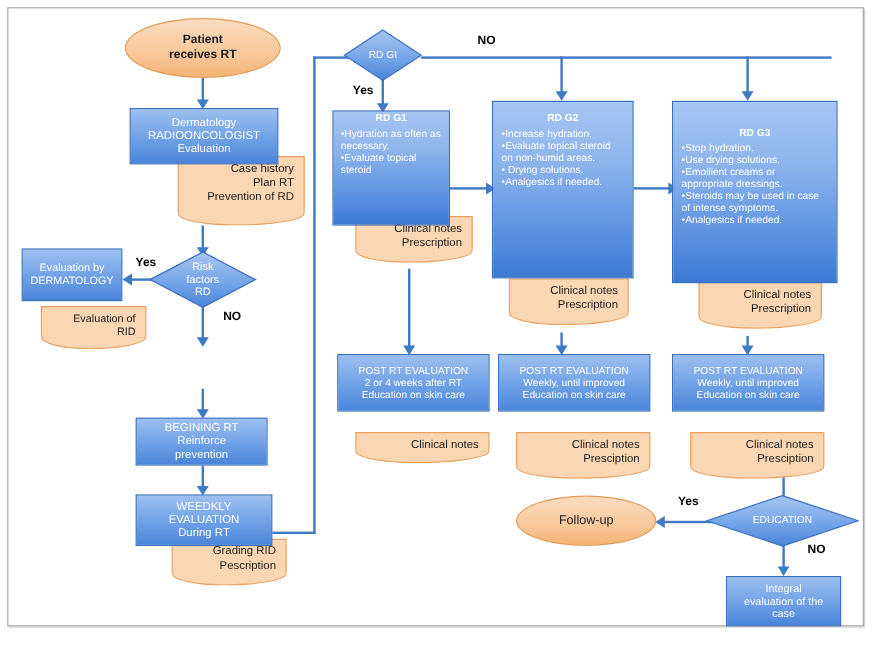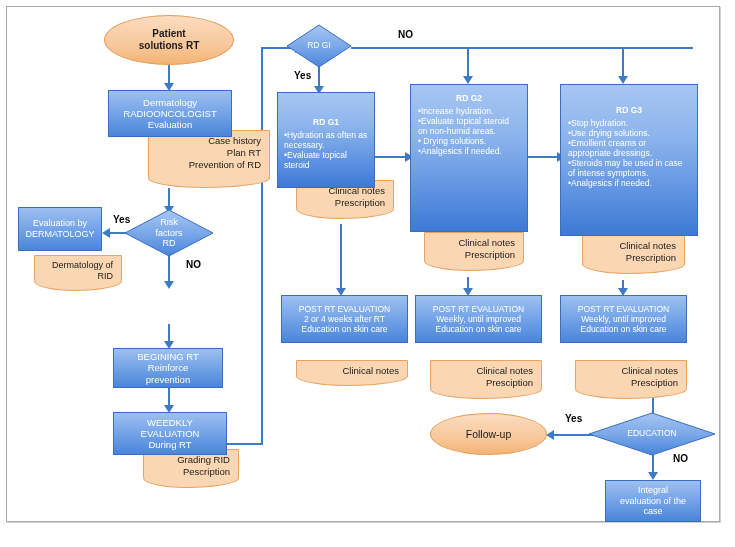--- a/index.html
+++ b/index.html
@@ -162,31 +162,31 @@
   <div class="arrow left" style="left:546px;top:430px;"></div>
   <div class="elabel" style="left:565px;top:413px;font-size:10px;">Yes</div>
 
   <div class="conn v" style="left:652px;top:450px;height:24px;"></div>
   <div class="arrow down" style="left:648px;top:472px;"></div>
   <div class="elabel" style="left:673px;top:453px;font-size:10px;">NO</div>
 
   <div class="node ellipse" style="left:104px;top:15px;width:130px;height:50px;font-size:10px;font-weight:bold;">
     <div>
       <div>Patient</div>
-      <div>solutions RT</div>
+      <div>receives RT</div>
     </div>
   </div>
 
   <div class="node box flat" style="left:108px;top:90px;width:124px;height:47px;font-size:9.5px;">
     <div>Dermatology</div>
     <div>RADIOONCOLOGIST</div>
     <div>Evaluation</div>
   </div>
 
-  <div class="node note" style="left:148px;top:130px;width:122px;height:52px;font-size:9.5px;">
+  <div class="node note" style="left:148px;top:130px;width:106px;height:52px;font-size:9.5px;">
     <div>Case history</div>
     <div>Plan RT</div>
     <div>Prevention of RD</div>
   </div>
 
   <div class="node diamond" style="left:124px;top:209px;width:90px;height:48px;">
     <svg width="90" height="48" viewBox="0 0 90 48">
       <defs>
         <linearGradient id="dgrad" x1="0" y1="0" x2="0" y2="1">
           <stop offset="0%" stop-color="#a6c6f2"></stop>
@@ -204,21 +204,21 @@
       </div>
     </div>
   </div>
 
   <div class="node box flat" style="left:18px;top:207px;width:84px;height:44px;font-size:9px;">
     <div>Evaluation by</div>
     <div>DERMATOLOGY</div>
   </div>
 
   <div class="node note" style="left:34px;top:255px;width:88px;height:30px;font-size:9px;">
-    <div>Dermatology of</div>
+    <div>Evaluation of</div>
     <div>RID</div>
   </div>
 
 
   <div class="node box flat" style="left:113px;top:348px;width:110px;height:40px;font-size:9.5px;">
     <div>BEGINING RT</div>
     <div>Reinforce</div>
     <div>prevention</div>
   </div>
 
@@ -235,21 +235,21 @@
 
   <div class="node diamond" style="left:286px;top:24px;width:66px;height:44px;">
     <svg width="66" height="44" viewBox="0 0 66 44">
       <polygon points="33,1 65,22 33,43 1,22" fill="url(#dgrad)" stroke="#3a6fbf" stroke-width="1"></polygon>
     </svg>
     <div class="dlabel" style="font-size:8.5px;">
       <span>RD GI</span>
     </div>
   </div>
 
-  <div class="node box" style="left:277px;top:92px;width:98px;height:96px;font-size:8.5px;align-items:flex-start;justify-content:flex-start;padding:24px 6px;">
+  <div class="node box" style="left:277px;top:92px;width:98px;height:96px;font-size:8.5px;align-items:flex-start;justify-content:flex-start;padding:0 6px;">
     <div class="ttl" style="width:100%;text-align:center;margin-bottom:3px;">RD G1</div>
     <div class="bullets">
       <div>•Hydration as often as necessary.</div>
       <div>•Evaluate topical steroid</div>
     </div>
   </div>
 
   <div class="node note" style="left:296px;top:180px;width:98px;height:33px;font-size:9.5px;">
     <div>Clinical notes</div>
     <div>Prescription</div>

